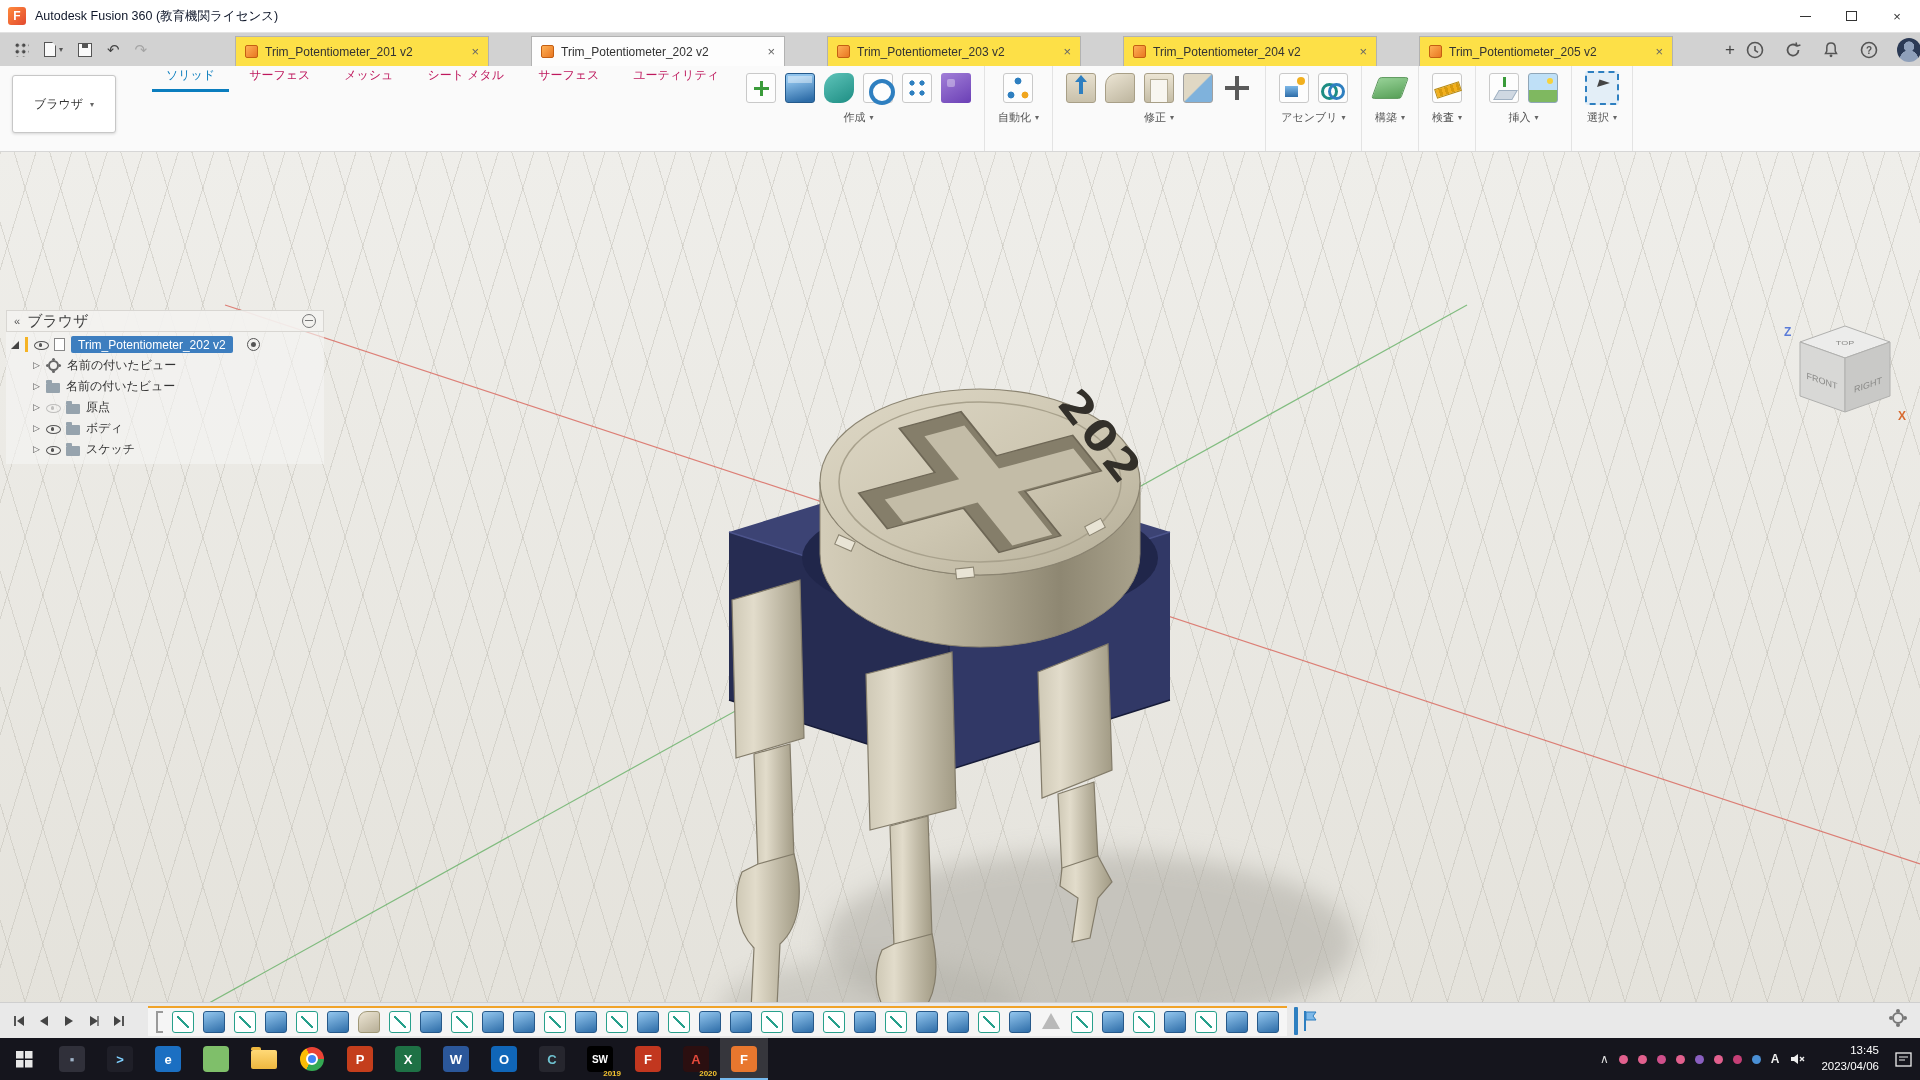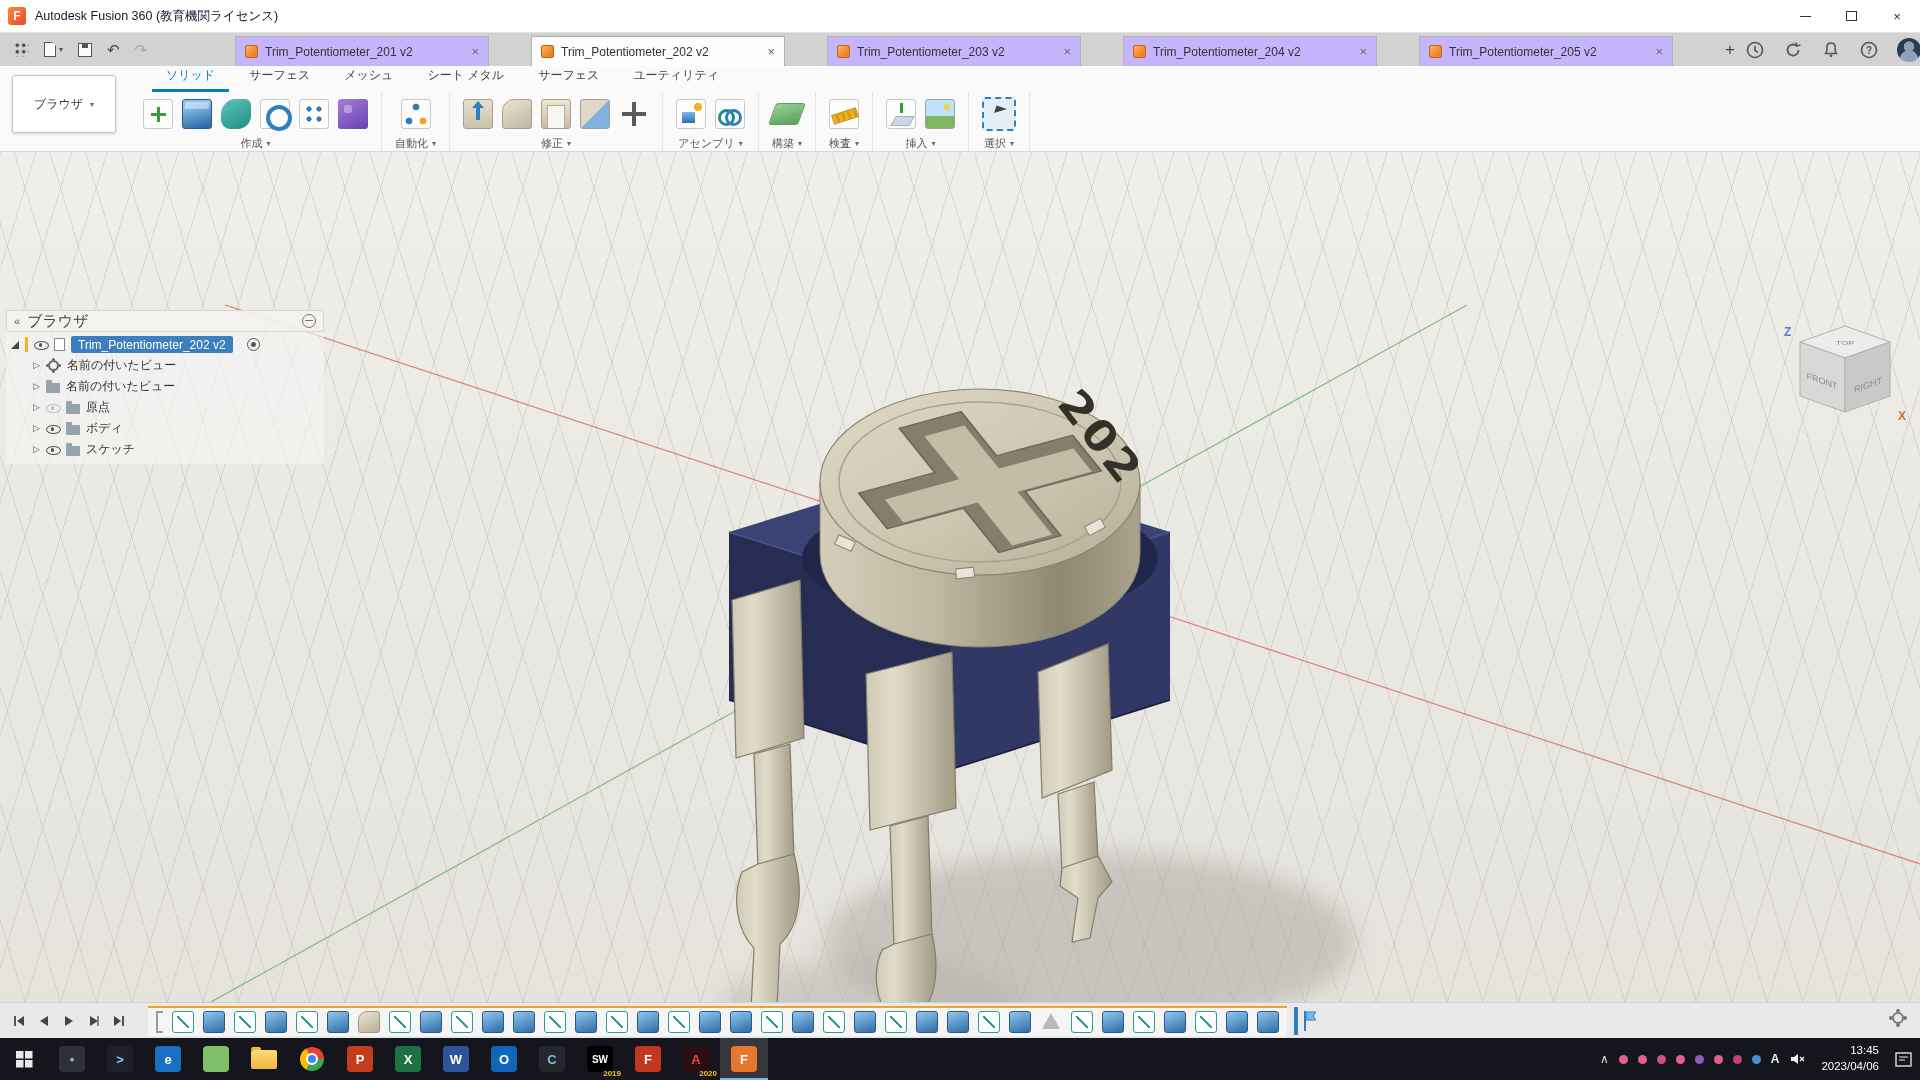--- a/index.html
+++ b/index.html
@@ -20,36 +20,36 @@
   .tb-left{display:flex;align-items:center;gap:15px;padding:0 14px;width:235px;flex:none}
   .grid-icon{width:15px;height:15px;background:radial-gradient(circle,#4a4a4a 1.6px,transparent 2.1px) 0 0/6.5px 6.5px}
   .page-icon{width:12px;height:15px;background:#fafafa;border:1px solid #555;position:relative}
   .page-icon::after{content:"";position:absolute;right:-1px;top:-1px;border-left:4px solid transparent;border-top:4px solid #d2d2d2;border-right:none}
   .floppy-icon{width:14px;height:14px;background:#fafafa;border:1.4px solid #555;position:relative}
   .floppy-icon::before{content:"";position:absolute;left:3px;top:0;width:6px;height:4px;background:#555}
   .undo-glyph{font-size:15px;color:#444;line-height:1}
   .redo-glyph{font-size:15px;color:#a5a5a5;line-height:1}
   .tiny-caret{font-size:8px;color:#555}
   #doc-tabs{display:flex;align-items:stretch}
-  .doc-tab{width:254px;margin:3px 42px 0 0;padding:0 9px;display:flex;align-items:center;gap:7px;background:#c4b5fd;border:1px solid #b2b2b2;border-bottom:none;font-size:12px;color:#333}
+  .doc-tab{width:254px;margin:3px 42px 0 0;padding:0 9px;display:flex;align-items:center;gap:7px;background:#fde047;border:1px solid #b2b2b2;border-bottom:none;font-size:12px;color:#333}
   .doc-tab.active{background:#fdfdfd}
   .cube-icon{width:13px;height:13px;flex:none;border-radius:2px;background:linear-gradient(135deg,#ffb054,#e87722);border:1px solid #c45f12}
   .tab-label{white-space:nowrap;overflow:hidden;text-overflow:ellipsis}
   .tab-close{margin-left:auto;color:#666;font-size:13px}
   .tab-add{width:30px;display:flex;align-items:center;justify-content:center;font-size:17px;color:#444}
   .tb-right{margin-left:auto;display:flex;align-items:center;gap:18px;padding-right:12px}
   .tb-right svg{display:block}
   .avatar{width:24px;height:24px;border-radius:50%;background:radial-gradient(circle at 50% 36%,#8fa0ba 5px,transparent 5.5px),radial-gradient(circle at 50% 90%,#8fa0ba 9px,transparent 9.5px),#2b3a55}
 
   
   #toolbar{position:absolute;left:0;top:66px;width:1920px;height:86px;background:#fafafa;border-bottom:1px solid #d6d6d6;display:flex}
   .design-box{width:104px;height:58px;margin:9px 14px 0 12px;background:#fff;border:1px solid #c7c7c7;border-radius:3px;box-shadow:0 1px 3px rgba(0,0,0,.15);display:flex;align-items:center;justify-content:center;gap:7px;font-size:12px;color:#333;flex:none}
-  .ribbon{flex:1;display:flex;flex-direction:column}
+  .ribbon{flex:1;display:flex;flex-direction:row}
   #ribbon-tabs{display:flex;align-items:flex-end;height:26px;padding-left:22px;gap:6px}
-  .ribbon-tab{font-size:12px;color:#404040;padding:4px 14px 5px;border-bottom:3px solid transparent}
+  .ribbon-tab{font-size:12px;color:#be185d;padding:4px 14px 5px;border-bottom:3px solid transparent}
   .ribbon-tab.active{color:#0a7dbe;border-bottom-color:#0a7dbe}
   #ribbon-groups{display:flex;align-items:stretch;flex:1}
   .rgroup{display:flex;flex-direction:column;align-items:center;padding:3px 13px 0;border-right:1px solid #e3e3e3}
   .rgicons{display:flex;gap:9px;align-items:center;height:38px}
   .rglabel{font-size:11px;color:#555;margin-top:3px;display:flex;gap:4px;align-items:center}
   .caret{font-size:8px;color:#666}
 
   
   .tbi{width:30px;height:30px;border-radius:3px;position:relative;display:inline-block;flex:none}
   .tbi::before,.tbi::after{content:"";position:absolute}

